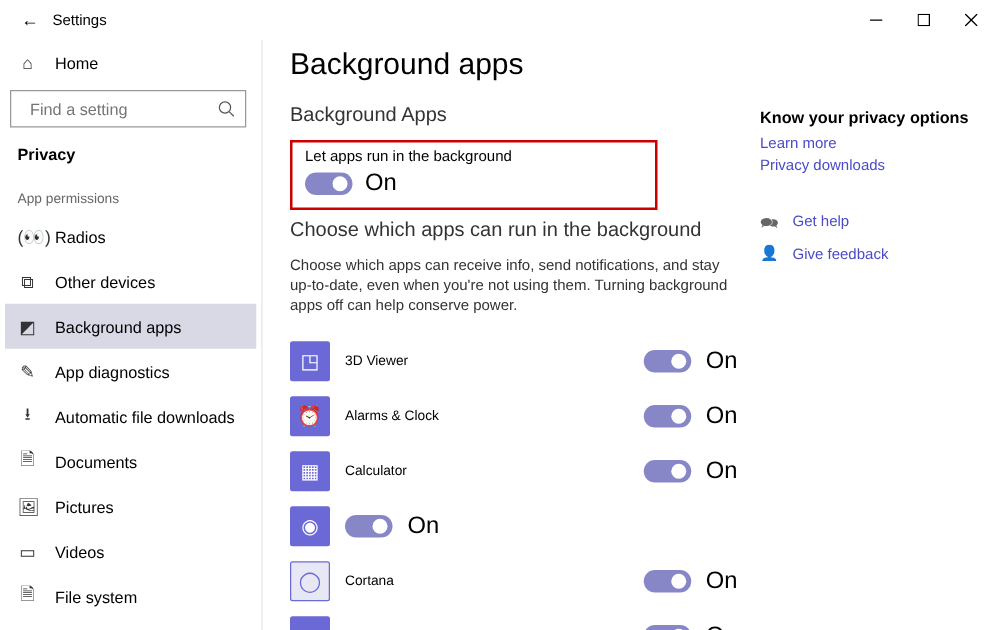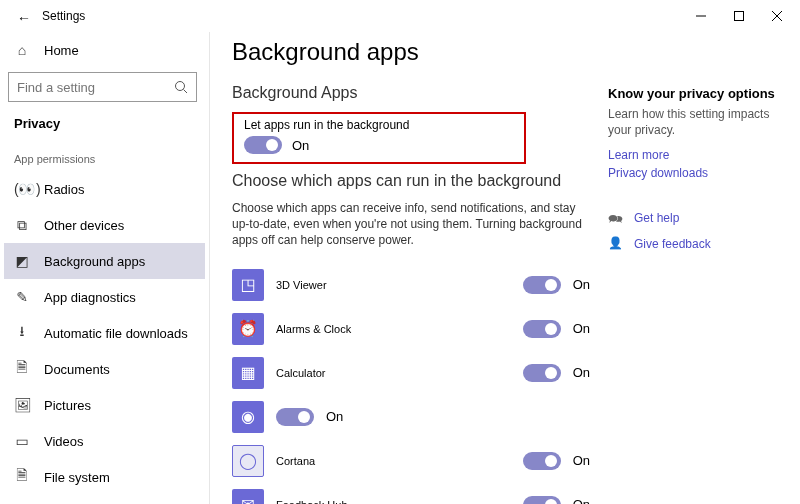--- a/index.html
+++ b/index.html
@@ -7,34 +7,34 @@
 .titlebar { height: 32px; display: flex; align-items: center; padding: 0 8px; }
 .back { width: 32px; text-align: center; font-size: 14px; }
 .title { flex: 1; font-size: 12px; padding-left: 2px; }
 .winbtns { display: flex; gap: 24px; padding-right: 8px; }
 .winbtn { width: 14px; height: 14px; display: flex; align-items: center; justify-content: center; }
 .main { display: flex; height: 472px; }
 .sidebar { width: 210px; border-right: 1px solid #e6e6e6; padding: 0 4px; height: 100%; overflow: hidden; display: flex; flex-direction: column; }
 .nav-item { display: flex; align-items: center; height: 36px; padding: 0 10px; gap: 14px; font-size: 13px; cursor: default; }
 .nav-item.active { background: #d9d9e6; color: #000; }
 .nav-icon { width: 16px; text-align: center; font-size: 14px; color: #333; }
-.search { margin: 4px 8px 8px 4px; height: 30px; border: 1px solid #999; display: flex; align-items: center; padding: 0 8px; justify-content: space-between; }
+.search { margin: 4px 8px 8px 4px; height: 30px; border: 1px solid #999; display: flex; align-items: center; padding: 0 8px; justify-content: flex-end; }
 .search input { border: none; outline: none; font-size: 13px; width: 150px; }
 .section-label { font-size: 11px; color: #666; padding: 14px 10px 6px; }
 .catlabel { font-size: 13px; font-weight: 600; padding: 6px 10px 8px; }
 .content { flex: 1; padding: 6px 20px 0 22px; display: flex; overflow: hidden; }
 .settings-col { flex: 1; max-width: 380px; }
 h1 { font-size: 24px; font-weight: 400; margin-bottom: 18px; }
 h2 { font-size: 16px; font-weight: 400; margin-bottom: 10px; color: #333; }
 .hilite { border: 2px solid #c00; padding: 4px 10px 8px; margin-bottom: 8px; width: 294px; }
 .sublabel { font-size: 12px; margin-bottom: 4px; }
 .toggle-row { display: flex; align-items: center; gap: 10px; }
 .toggle { width: 38px; height: 18px; border-radius: 9px; background: #8787c8; position: relative; }
 .toggle::after { content: ""; position: absolute; width: 12px; height: 12px; background: #fff; border-radius: 50%; top: 3px; right: 4px; }
-.toggle-lbl { font-size: 13px; }
+.toggle-lbl { font-size: 19px; }
 .desc { font-size: 12px; color: #333; line-height: 1.35; margin-bottom: 14px; }
 .app-row { display: flex; align-items: center; height: 44px; gap: 12px; }
 .app-icon { width: 32px; height: 32px; background: #6b69d6; border-radius: 2px; display: flex; align-items: center; justify-content: center; color: #fff; font-size: 16px; }
 .app-name { flex: 1; font-size: 11px; }
 .right-col { width: 190px; padding-left: 18px; padding-top: 48px; }
 .rhead { font-size: 13px; font-weight: 600; margin-bottom: 6px; }
 .rtext { font-size: 12px; color: #555; margin-bottom: 10px; line-height: 1.3; }
 .rlink { font-size: 12px; color: #4b4bc6; display: block; margin-bottom: 4px; }
 .help-row { display: flex; align-items: center; gap: 10px; font-size: 12px; color: #4b4bc6; margin-bottom: 10px; margin-top: 30px; }
 .help-icon { width: 16px; height: 16px; color: #666; }
@@ -168,21 +168,20 @@
       <div class="app-row">
         <div class="app-icon">✉</div>
         <div class="app-name">Feedback Hub</div>
         <div class="toggle"></div>
         <span class="toggle-lbl">On</span>
       </div>
     </div>
 
     <div class="right-col">
       <div class="rhead">Know your privacy options</div>
-      <div class="rtext">Learn how this setting impacts your privacy.</div>
       <a class="rlink">Learn more</a>
       <a class="rlink">Privacy downloads</a>
       <div class="help-row">
         <span class="help-icon">🗪</span>
         <span>Get help</span>
       </div>
       <div class="help-row" style="margin-top:0">
         <span class="help-icon">👤</span>
         <span>Give feedback</span>
       </div>

